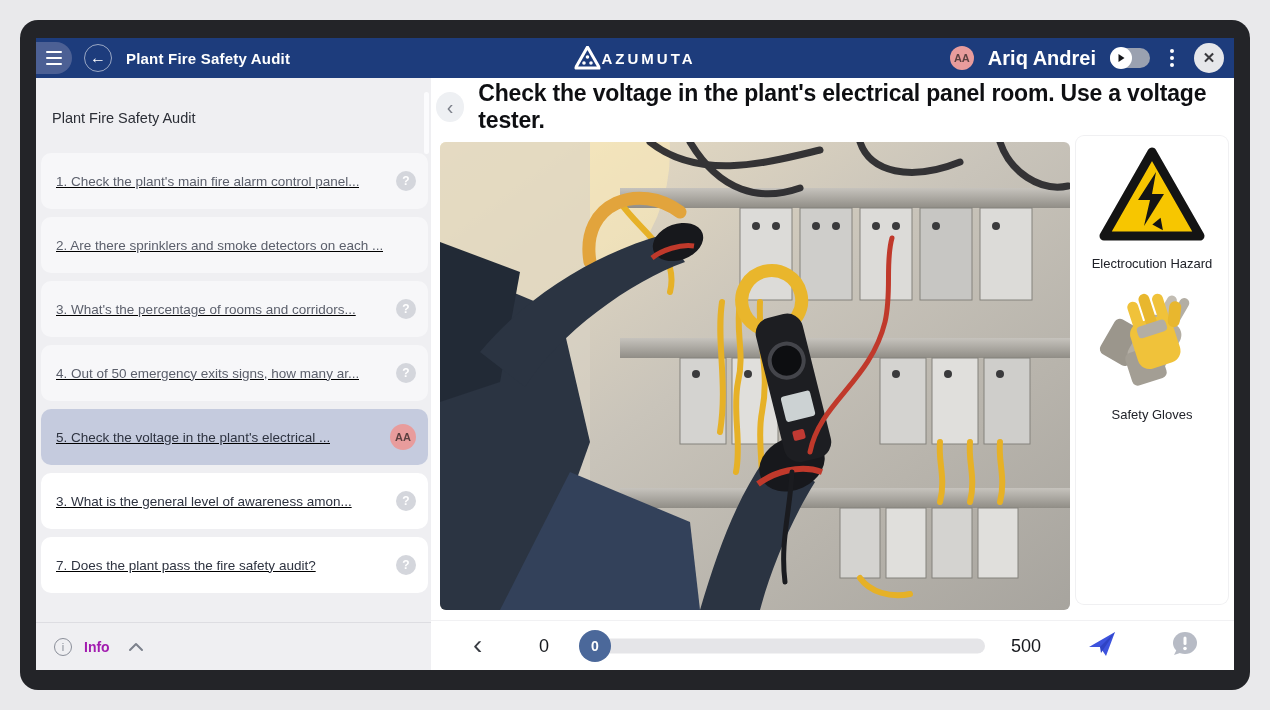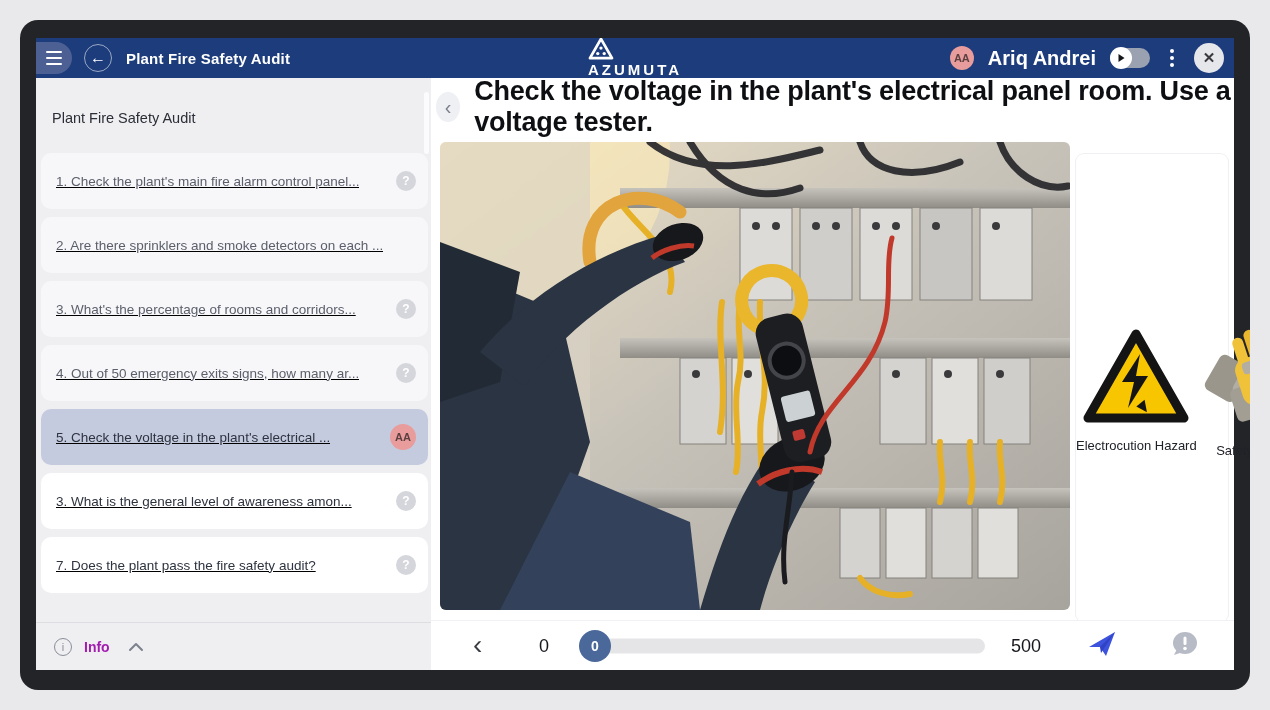--- a/index.html
+++ b/index.html
@@ -8,21 +8,21 @@
   .frame { position:absolute; left:20px; top:20px; width:1230px; height:670px; background:#232428; border-radius:18px; overflow:hidden; }
 
   
   .navbar { position:absolute; left:16px; top:18px; width:1198px; height:40px; background:#1d3c7c; }
   .nav-left { position:absolute; left:0; top:0; height:40px; display:flex; align-items:center; }
   .hamburger-btn { width:36px; height:32px; margin-top:0; background:#4c6094; border-radius:0 16px 16px 0; display:flex; flex-direction:column; justify-content:center; align-items:center; gap:4px; cursor:pointer; }
   .hamburger-btn span { display:block; width:16px; height:2px; background:#fff; border-radius:1px; }
   .back-btn { width:28px; height:28px; margin-left:12px; border:1.5px solid rgba(255,255,255,.55); border-radius:50%; color:#fff; display:flex; align-items:center; justify-content:center; font-size:16px; cursor:pointer; }
   .nav-title { color:#fff; font-size:15px; font-weight:700; margin-left:14px; letter-spacing:.2px; }
 
-  .brand { position:absolute; left:50%; top:0; transform:translateX(-50%); height:40px; display:flex; align-items:flex-start; gap:1px;flex-direction:column; }
+  .brand { position:absolute; left:50%; top:0; transform:translateX(-50%); height:40px; display:flex; align-items:center; gap:1px; }
   .brand-name { color:#fff; font-size:15px; font-weight:700; letter-spacing:3px; }
 
   .nav-right { position:absolute; right:10px; top:0; height:40px; display:flex; align-items:center; gap:14px; }
   .avatar { width:24px; height:24px; border-radius:50%; background:#e89c9c; color:#5c4040; font-size:11px; font-weight:700; display:flex; align-items:center; justify-content:center; }
   .user-name { color:#fff; font-size:20px; font-weight:700; }
   .toggle { width:40px; height:20px; border-radius:10px; background:#9aa1b0; position:relative; cursor:pointer; }
   .toggle .knob { position:absolute; left:0; top:-1px; width:22px; height:22px; border-radius:50%; background:#fff; display:flex; align-items:center; justify-content:center; }
   .toggle .knob svg { display:block; }
   .kebab { display:flex; flex-direction:column; gap:3px; padding:4px 6px; cursor:pointer; }
   .kebab i { width:4px; height:4px; border-radius:50%; background:#fff; }
@@ -44,26 +44,26 @@
 
   .info-bar { position:absolute; left:0; bottom:0; width:100%; height:48px; border-top:1px solid #dddde2; display:flex; align-items:center; padding-left:18px; gap:12px; }
   .info-icon { width:18px; height:18px; border:1.5px solid #8a8e99; border-radius:50%; color:#8a8e99; font-size:11px; display:flex; align-items:center; justify-content:center; font-style:normal; }
   .info-label { font-size:14px; font-weight:700; color:#a21caf; }
   .chev-up { margin-left:6px; cursor:pointer; display:flex; align-items:center; }
 
   
   .main { position:absolute; left:411px; top:58px; width:803px; height:592px; background:#ffffff; }
   .q-header { position:absolute; left:0; top:0; width:100%; height:58px; display:flex; align-items:center; }
   .q-back { width:30px; height:30px; margin-left:5px; border-radius:50%; background:#eef0f3; color:#7a7e88; font-size:20px; display:flex; align-items:center; justify-content:center; cursor:pointer; }
-  .q-title { margin-left:14px; font-size:27px; font-weight:700; color:#0e0f12; letter-spacing:-.2px; }
+  .q-title { margin-left:14px; font-size:23px; font-weight:700; color:#0e0f12; letter-spacing:-.2px; }
 
   .photo-wrap { position:absolute; left:9px; top:64px; width:630px; height:468px; border-radius:6px; overflow:hidden; }
   .photo-wrap svg { display:block; }
 
-  .attach-panel { position:absolute; left:645px; top:76px; width:152px; height:468px; background:#ffffff; border-radius:8px; box-shadow:0 0 0 1px #f0f0f2; display:flex; flex-direction:row; align-items:center; }
+  .attach-panel { position:absolute; left:645px; top:58px; width:152px; height:468px; background:#ffffff; border-radius:8px; box-shadow:0 0 0 1px #f0f0f2; display:flex; flex-direction:column; align-items:center; }
   .attach-fig { display:flex; flex-direction:column; align-items:center; margin-top:8px; }
   .attach-img { display:flex; align-items:center; justify-content:center; cursor:pointer; }
   .attach-caption { font-size:13px; color:#202229; margin-top:10px; margin-bottom:6px; white-space:nowrap; }
 
   
   .bottom-bar { position:absolute; left:0; bottom:0; width:100%; height:50px; background:#fff; border-top:1px solid #f1f1f3; }
   .bb-chevron { position:absolute; left:42px; top:50%; transform:translateY(-54%); font-size:28px; color:#3a3d44; cursor:pointer; line-height:1; }
   .bb-min { position:absolute; left:108px; top:50%; transform:translateY(-50%); font-size:18px; color:#16181d; }
   .slider-track { position:absolute; left:164px; top:50%; transform:translateY(-50%); width:390px; height:15px; background:#e5e5e8; border-radius:8px; cursor:pointer; }
   .slider-handle { position:absolute; left:148px; top:9px; width:32px; height:32px; border-radius:50%; background:#4b689a; color:#fff; font-size:14px; font-weight:700; display:flex; align-items:center; justify-content:center; cursor:grab; z-index:2; }

